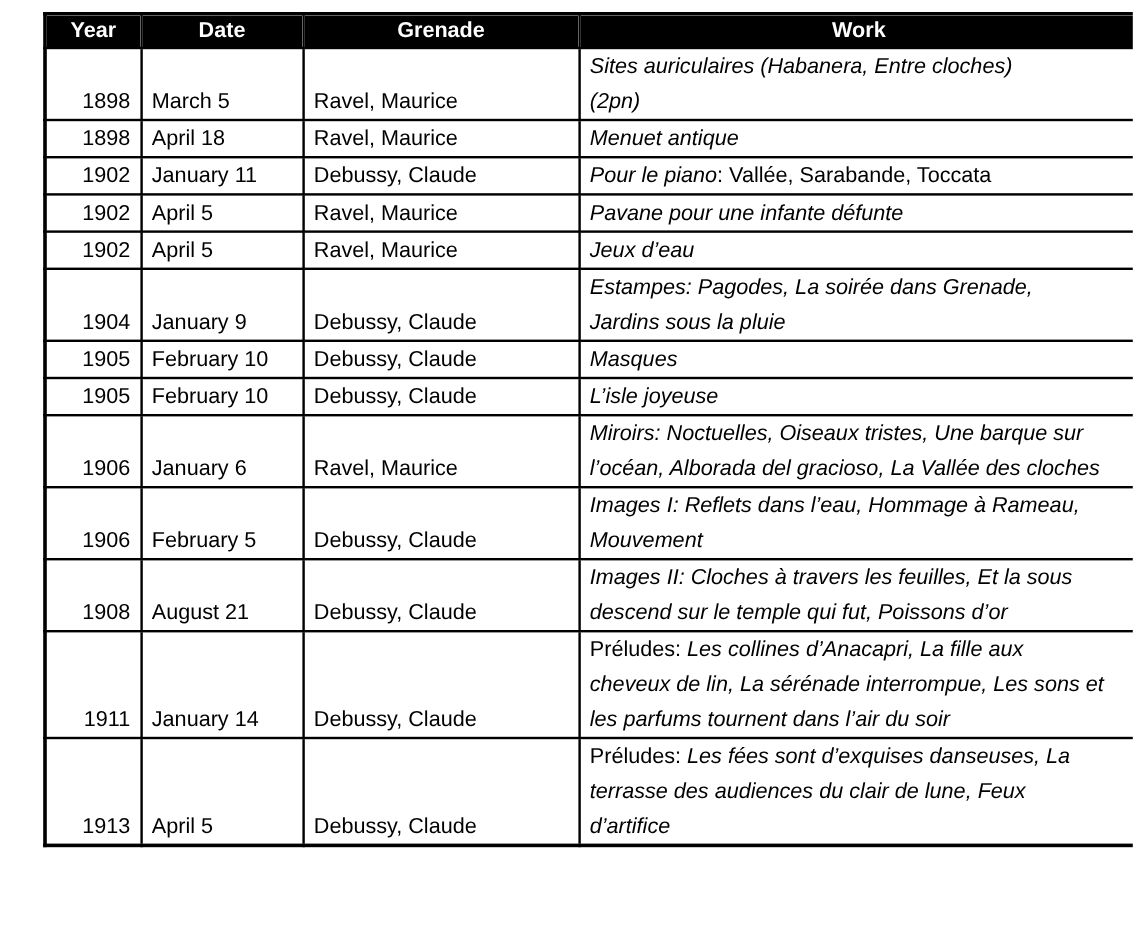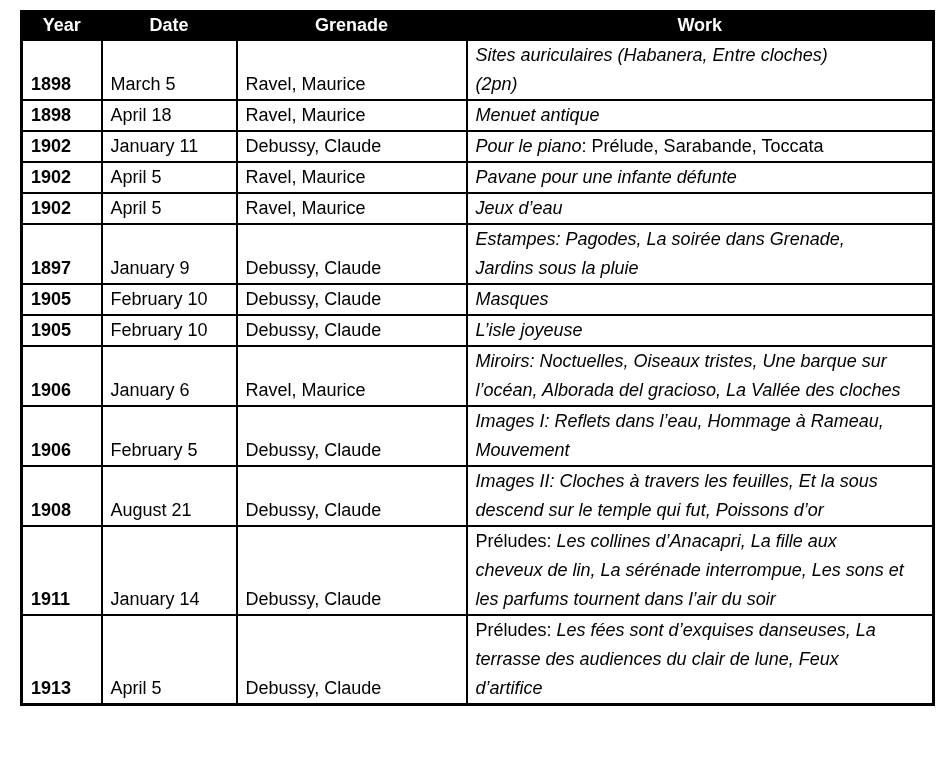--- a/index.html
+++ b/index.html
@@ -10,21 +10,21 @@
   }
   *{ box-sizing:border-box; }
   html,body{ margin:0; padding:0; }
   body{
     width:944px;
     height:783px;
     background:var(--page-bg);
     color:#000;
     font-family:"Liberation Sans", sans-serif;
   }
-  .page{ padding:10px 26px 18px 20px; }
+  .page{ padding:10px 26px 18px 20px;margin-left:16px; }
   table.premieres{
     border-collapse:collapse;
     table-layout:fixed;
     width:912px;
     border:3px solid var(--border);
   }
   th,td{ border:2px solid var(--border); overflow:hidden; }
   th{
     background:var(--header-bg);
     color:var(--header-fg);
@@ -33,21 +33,21 @@
     text-align:center;
     padding:2px 6px;
     height:28px;
   }
   td{
     font-size:18px;
     line-height:29px;
     padding:0 8px;
     vertical-align:bottom;
   }
-  td.col-year{ text-align:left;font-weight:bold; }
+  td.col-year{ text-align:right; }
   td.col-work{ vertical-align:top; padding-right:28px; }
   em{ font-style:italic; }
 </style>
 </head>
 <body>
 
 <div class="page">
   <table class="premieres">
     <colgroup>
       <col style="width:80px">
@@ -73,36 +73,36 @@
         <tr>
           <td class="col-year">1898</td>
           <td class="col-date">April 18</td>
           <td class="col-composer">Ravel, Maurice</td>
           <td class="col-work"><em>Menuet antique</em></td>
         </tr>
         <tr>
           <td class="col-year">1902</td>
           <td class="col-date">January 11</td>
           <td class="col-composer">Debussy, Claude</td>
-          <td class="col-work"><em>Pour le piano</em><span>: Prélude, Sarabande, Toccata</span></td>
+          <td class="col-work"><em>Pour le piano</em><span>: Vallée, Sarabande, Toccata</span></td>
         </tr>
         <tr>
           <td class="col-year">1902</td>
           <td class="col-date">April 5</td>
           <td class="col-composer">Ravel, Maurice</td>
           <td class="col-work"><em>Pavane pour une infante défunte</em></td>
         </tr>
         <tr>
           <td class="col-year">1902</td>
           <td class="col-date">April 5</td>
           <td class="col-composer">Ravel, Maurice</td>
           <td class="col-work"><em>Jeux d’eau</em></td>
         </tr>
         <tr>
-          <td class="col-year">1897</td>
+          <td class="col-year">1904</td>
           <td class="col-date">January 9</td>
           <td class="col-composer">Debussy, Claude</td>
           <td class="col-work"><em>Estampes: Pagodes, La soirée dans Grenade, Jardins sous la pluie</em></td>
         </tr>
         <tr>
           <td class="col-year">1905</td>
           <td class="col-date">February 10</td>
           <td class="col-composer">Debussy, Claude</td>
           <td class="col-work"><em>Masques</em></td>
         </tr>

